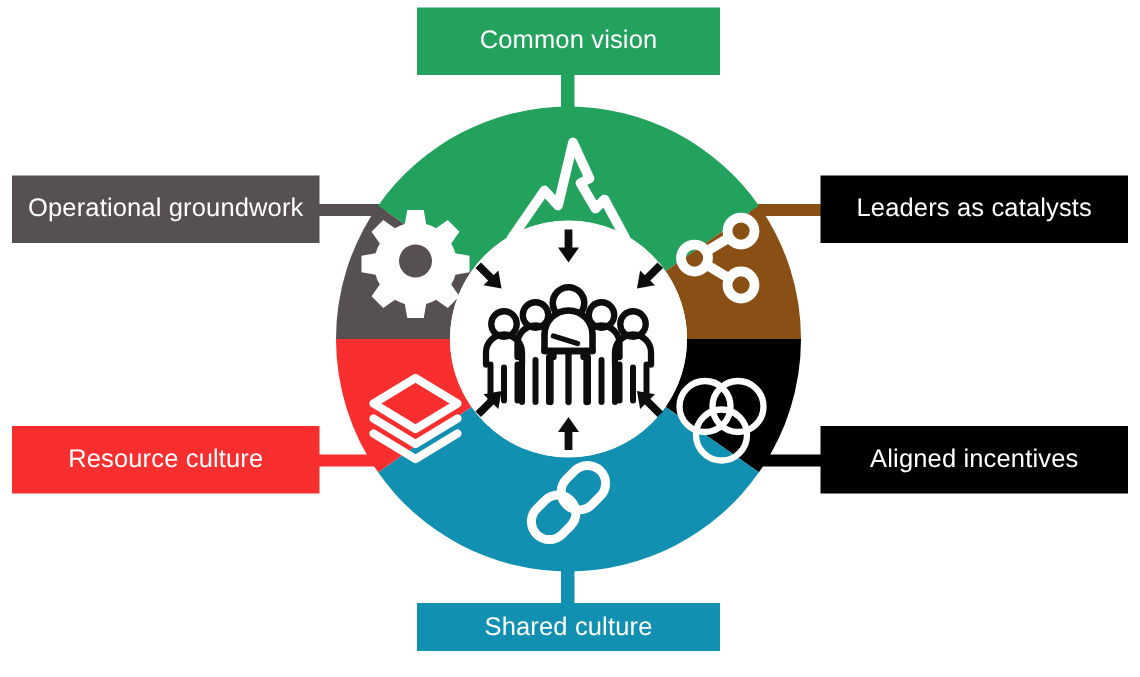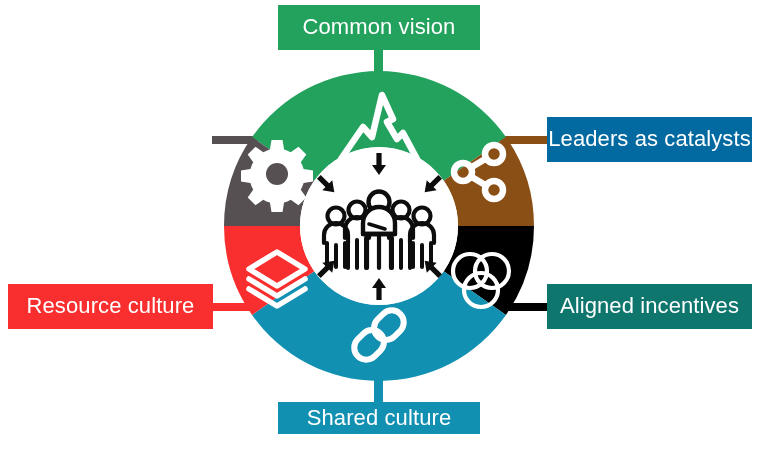--- a/index.html
+++ b/index.html
@@ -17,21 +17,21 @@
     background: #ffffff;
     overflow: hidden;
   }
   .label-box {
     position: absolute;
     display: flex;
     align-items: center;
     justify-content: center;
     box-sizing: border-box;
     color: #ffffff;
-    font-size: 22px;
+    font-size: 17px;
     font-family: "Liberation Sans", sans-serif;
     letter-spacing: 0.1px;
     line-height: 1.1;
     white-space: nowrap;
     padding: 0 12px;
   }
   .connector {
     position: absolute;
   }
   #svg-wheel {
@@ -167,26 +167,29 @@
                l -9.4 -1.6 v -11 l 9.4 -1.6 a 25 25 0 0 1 2.8 -6.6 l -5.5 -7.8 l 7.8 -7.8
                l 7.8 5.5 a 25 25 0 0 1 6.6 -2.8 Z"></path>
       <circle cx="0" cy="0" r="11" fill="#575052"></circle>
     </g>
   </svg>
 
   <div class="label-box" style="left:278px; top:5px; width:202px; height:45px; background:#23a25e;">
     <span>Common vision</span>
   </div>
 
+  <div class="label-box" style="left:8px; top:117px; width:205px; height:45px; background:#575052;">
+    <span>Operational groundwork</span>
+  </div>
 
-  <div class="label-box" style="left:547px; top:117px; width:205px; height:45px; background:#0369a1;">
+  <div class="label-box" style="left:547px; top:117px; width:205px; height:45px; background:#000000;">
     <span>Leaders as catalysts</span>
   </div>
 
-  <div class="label-box" style="left:547px; top:284px; width:205px; height:45px; background:#0f766e;">
+  <div class="label-box" style="left:547px; top:284px; width:205px; height:45px; background:#000000;">
     <span>Aligned incentives</span>
   </div>
 
   <div class="label-box" style="left:8px; top:284px; width:205px; height:45px; background:#f92e2e;">
     <span>Resource culture</span>
   </div>
 
   <div class="label-box" style="left:278px; top:402px; width:202px; height:32px; background:#1190b2;">
     <span>Shared culture</span>
   </div>

